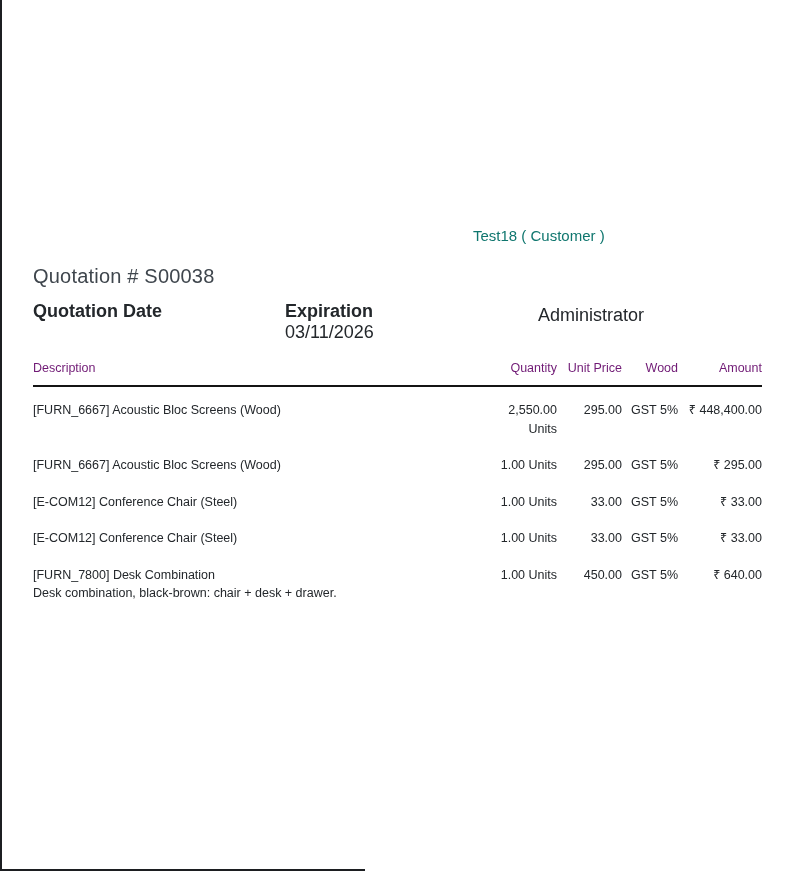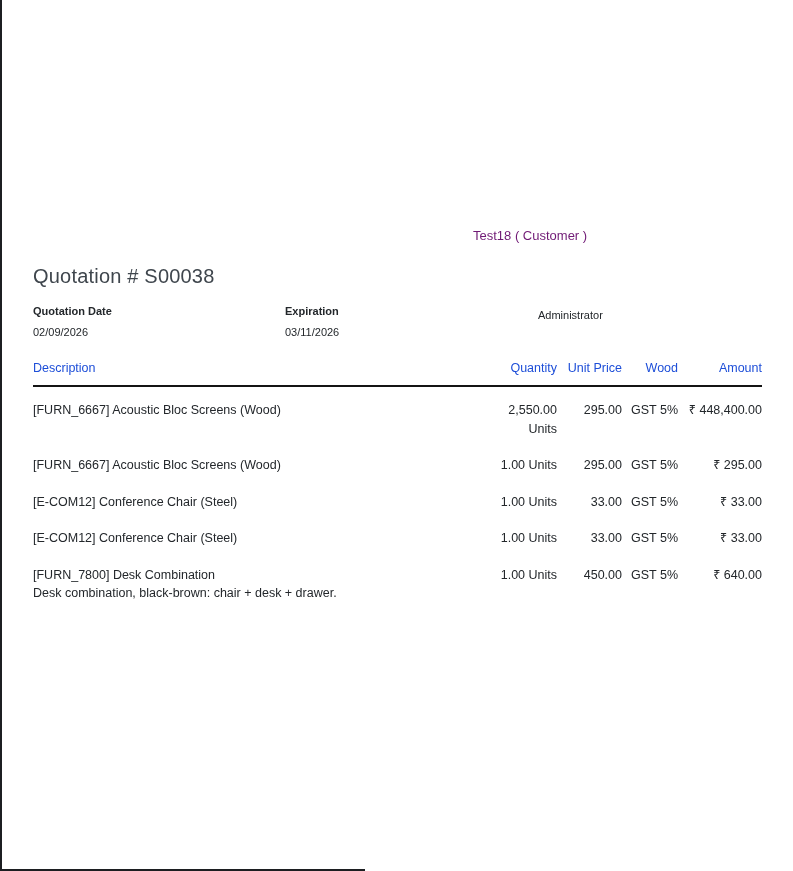--- a/index.html
+++ b/index.html
@@ -16,44 +16,44 @@
     width: 2px; height: 871px;
     background: #1c1e21;
   }
   .edge-bottom {
     position: absolute; left: 0; top: 869px;
     width: 365px; height: 2px;
     background: #1c1e21;
   }
   .customer-name {
     position: absolute; left: 473px; top: 227px;
-    font-size: 13px; line-height: 17px; color: #701a75;
+    font-size: 15px; line-height: 17px; color: #0f766e;
   }
   .doc-title {
     position: absolute; left: 33px; top: 260px;
     font-size: 20px; font-weight: 400; line-height: 32px;
     color: #3f464d; letter-spacing: 0.2px;
   }
   .info-row {
     position: absolute; left: 33px; top: 303px;
-    width: 729px; display: flex; font-size: 11px;
+    width: 729px; display: flex; font-size: 18px;
   }
   .info-col-1 { width: 252px; }
   .info-col-2 { width: 253px; }
   .info-col-3 { flex: 1; }
   .info-label { font-weight: bold; color: #23272b; line-height: 17px; }
   .info-value { margin-top: 4px; line-height: 17px; }
   table.items {
     position: absolute; left: 33px; top: 360px;
     width: 729px; border-collapse: collapse; table-layout: fixed;
     font-size: 12.5px;
   }
   table.items th {
     font-weight: 400; text-align: right; vertical-align: bottom;
-    padding: 0 0 8px 0; line-height: 17px; color: #1d4ed8;
+    padding: 0 0 8px 0; line-height: 17px; color: #701a75;
     border-bottom: 2px solid #141414;
   }
   table.items th.col-desc { text-align: left; }
   table.items td {
     text-align: right; vertical-align: top;
     padding: 14px 0 4px 0; line-height: 18.5px;
   }
   table.items td.col-desc { text-align: left; }
   .line-note { line-height: 18.5px; }
 </style>
@@ -63,21 +63,20 @@
 <div class="edge-left"></div>
 <div class="edge-bottom"></div>
 
 <div class="customer-name">Test18 ( Customer )</div>
 
 <h1 class="doc-title">Quotation # S00038</h1>
 
 <div class="info-row">
   <div class="info-col-1">
     <div class="info-label">Quotation Date</div>
-    <div class="info-value">02/09/2026</div>
   </div>
   <div class="info-col-2">
     <div class="info-label">Expiration</div>
     <div class="info-value">03/11/2026</div>
   </div>
   <div class="info-col-3">
     <div class="info-value">Administrator</div>
   </div>
 </div>
 

